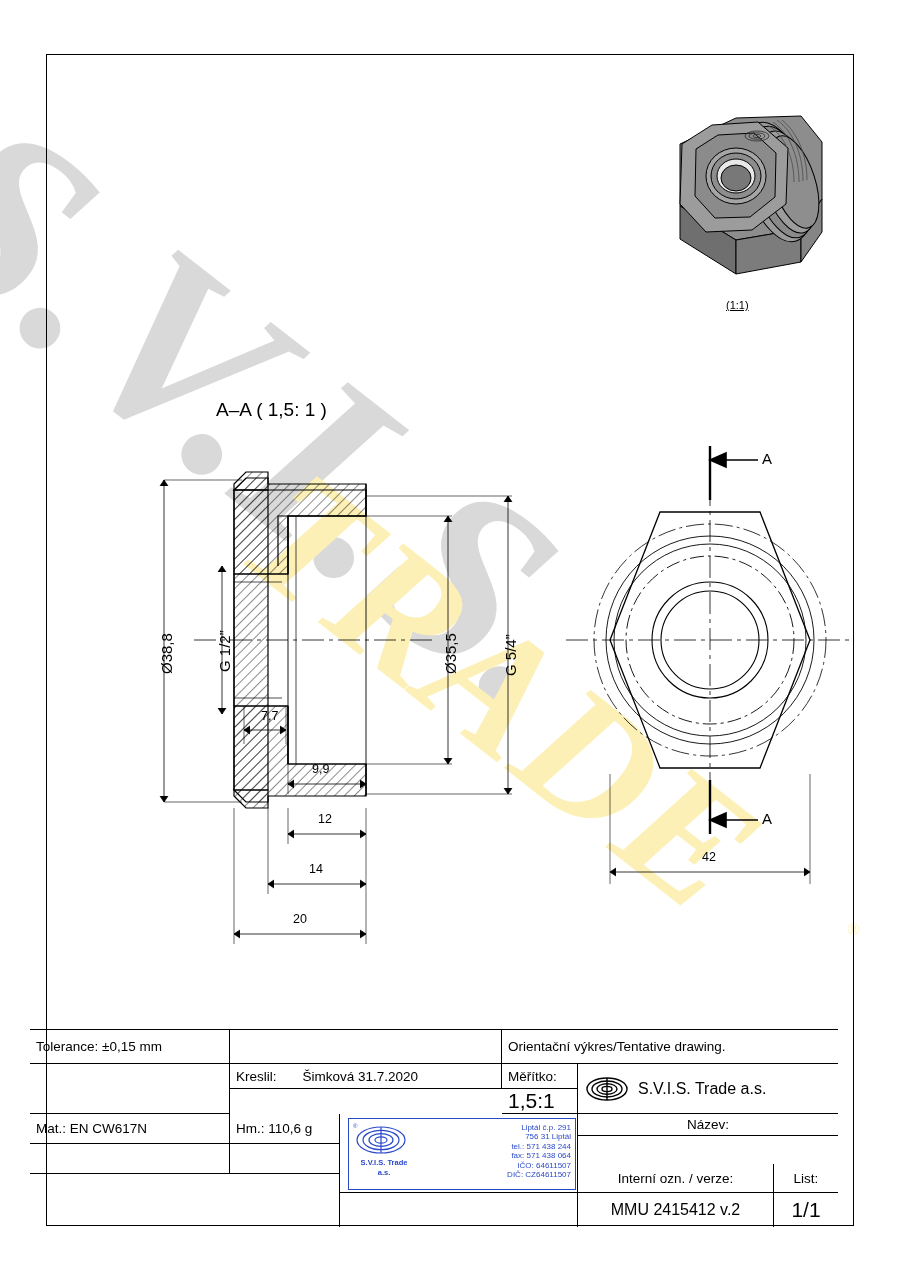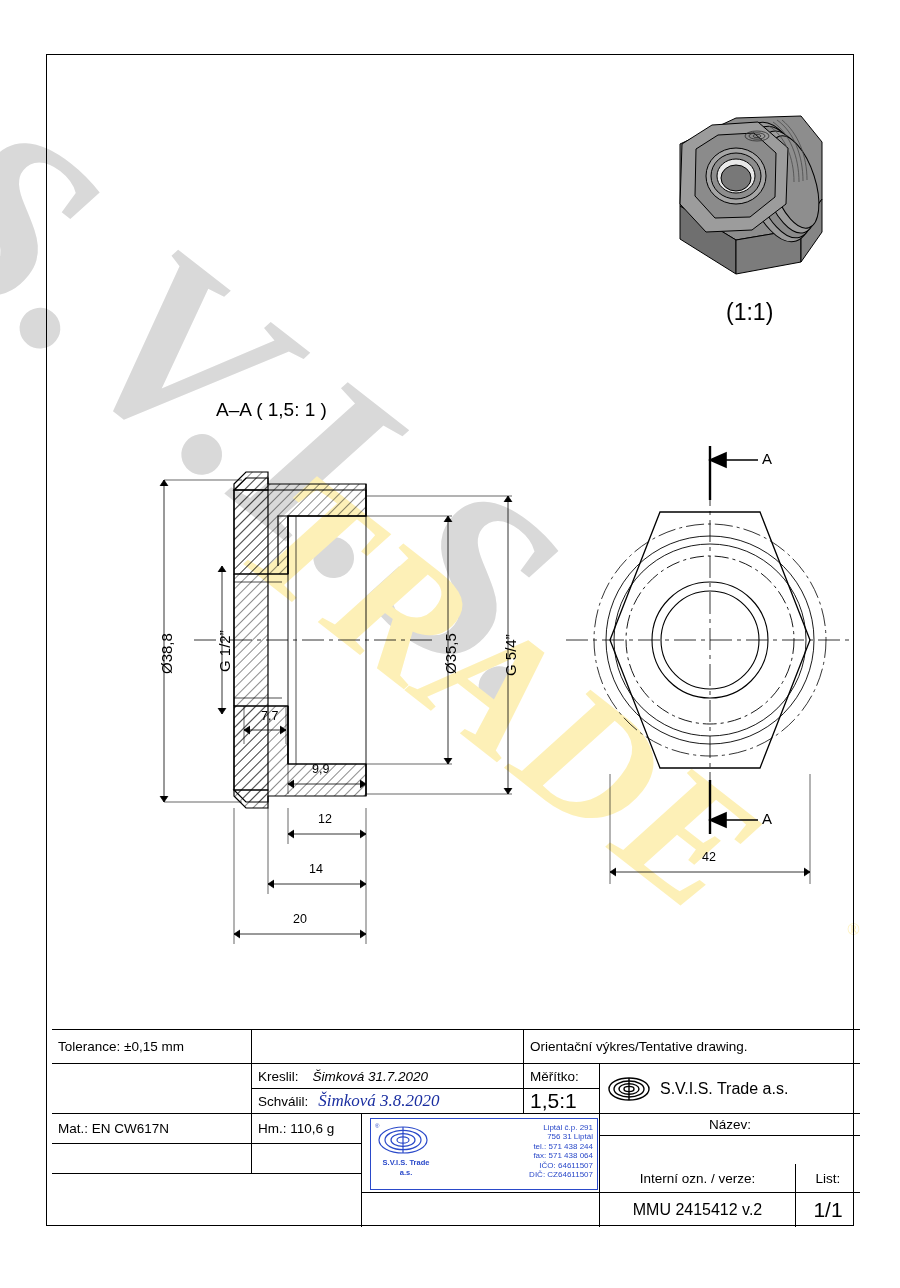--- a/index.html
+++ b/index.html
@@ -77,30 +77,30 @@
     height: 975px;
   }
   svg { display: block; }
   .lbl {
     position: absolute;
     font-size: 15px;
     color: #000;
     white-space: nowrap;
   }
   .lbl-sm { font-size: 12.5px; }
-  .lbl-iso { font-size: 23px; }
+  .lbl-iso { font-size: 11px; text-decoration: underline; }
   .lbl-sec { font-size: 19px; }
   .vert {
     transform: rotate(-90deg);
     transform-origin: left top;
   }
   
   .tb {
     position: absolute;
-    left: 52px;
+    left: 30px;
     top: 1029px;
     width: 808px;
     height: 197px;
     border-top: 1.6px solid #000;
     box-sizing: border-box;
     font-size: 13.5px;
   }
   .tb .cell {
     position: absolute;
     box-sizing: border-box;
@@ -351,27 +351,23 @@
   <div class="tb">
 
     <div class="cell bd-r bd-b" style="left:0; top:0; width:200px; height:34px;">Tolerance: ±0,15 mm</div>
     <div class="cell bd-r bd-b" style="left:200px; top:0; width:272px; height:34px;"></div>
     <div class="cell bd-b" style="left:472px; top:0; width:336px; height:34px;">Orientační výkres/Tentative drawing.</div>
 
     <div class="cell bd-r bd-b" style="left:0; top:34px; width:200px; height:50px;"></div>
 
     <div class="cell bd-r bd-b" style="left:200px; top:34px; width:272px; height:25px;">
       <span>Kreslil:</span>
-      <span style="margin-left:14px;font-style:italic;">Šimková 31.7.2020</span>
+      <span style="margin-left:26px;">Šimková 31.7.2020</span>
     </div>
 
-    <div class="cell bd-r bd-b" style="left:200px; top:59px; width:272px; height:25px;">
-      <span>Schválil:</span>
-      <span class="hand" style="margin-left:10px;">Šimková 3.8.2020</span>
-    </div>
 
     <div class="cell bd-r bd-b" style="left:472px; top:34px; width:76px; height:25px;">Měřítko:</div>
     <div class="cell bd-r bd-b big" style="left:472px; top:59px; width:76px; height:25px;">1,5:1</div>
 
     <div class="cell bd-b" style="left:548px; top:34px; width:260px; height:50px;">
       <div class="logomark">
         <svg width="46" height="28" viewBox="0 0 46 28">
           <g fill="none" stroke="#000" stroke-width="1.4">
             <ellipse cx="23" cy="14" rx="20" ry="11"></ellipse>
             <ellipse cx="23" cy="14" rx="15" ry="8"></ellipse>

